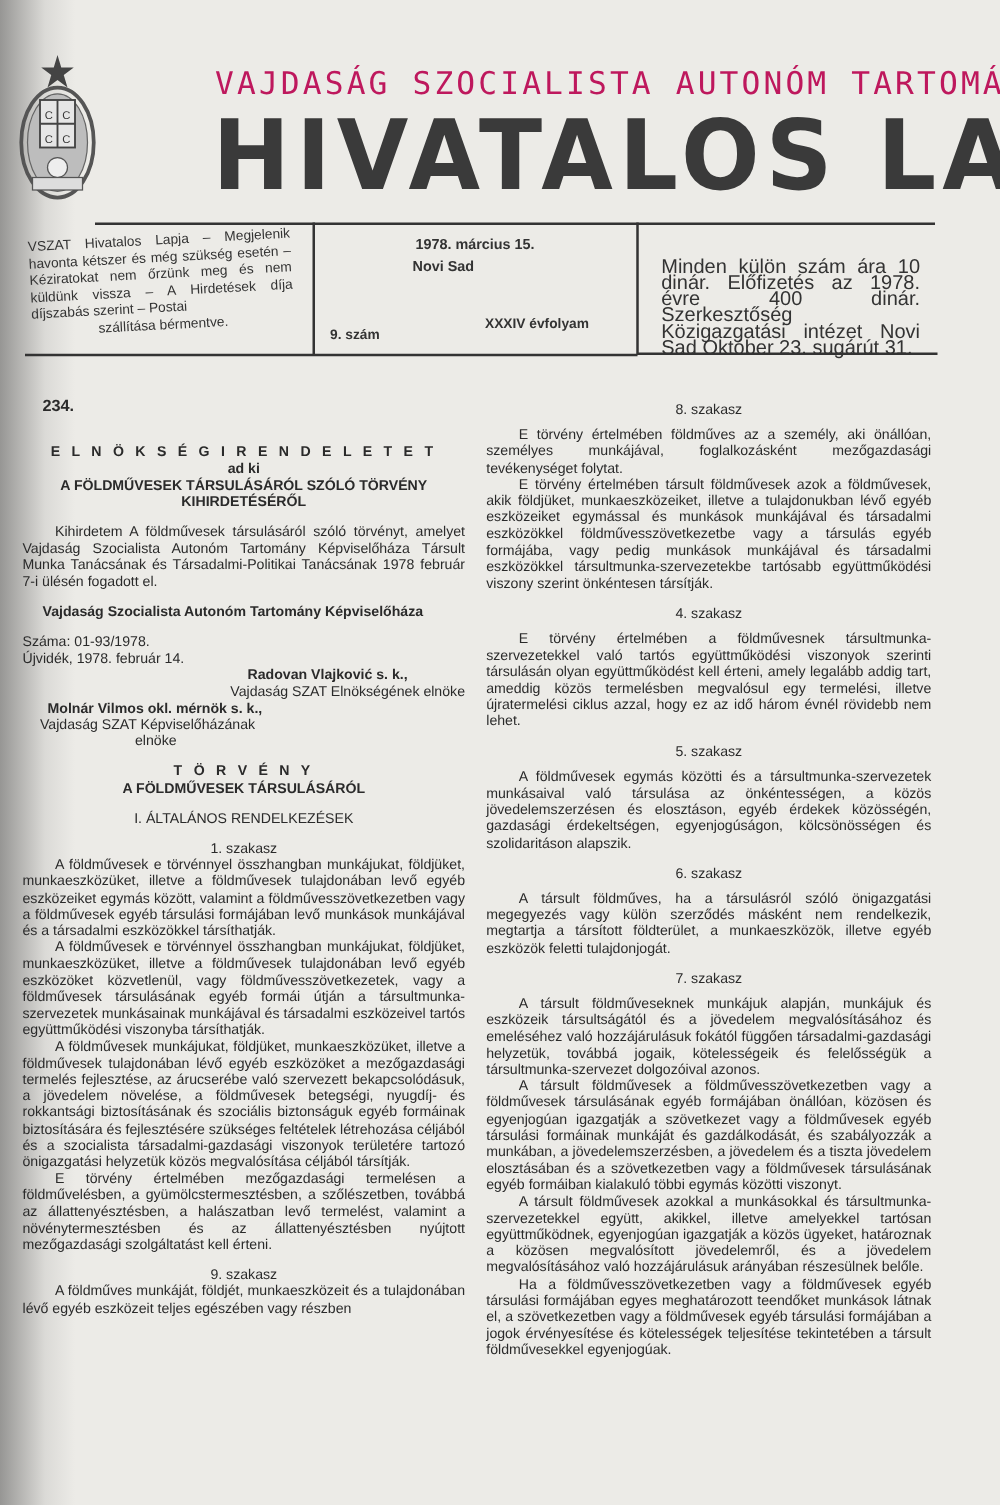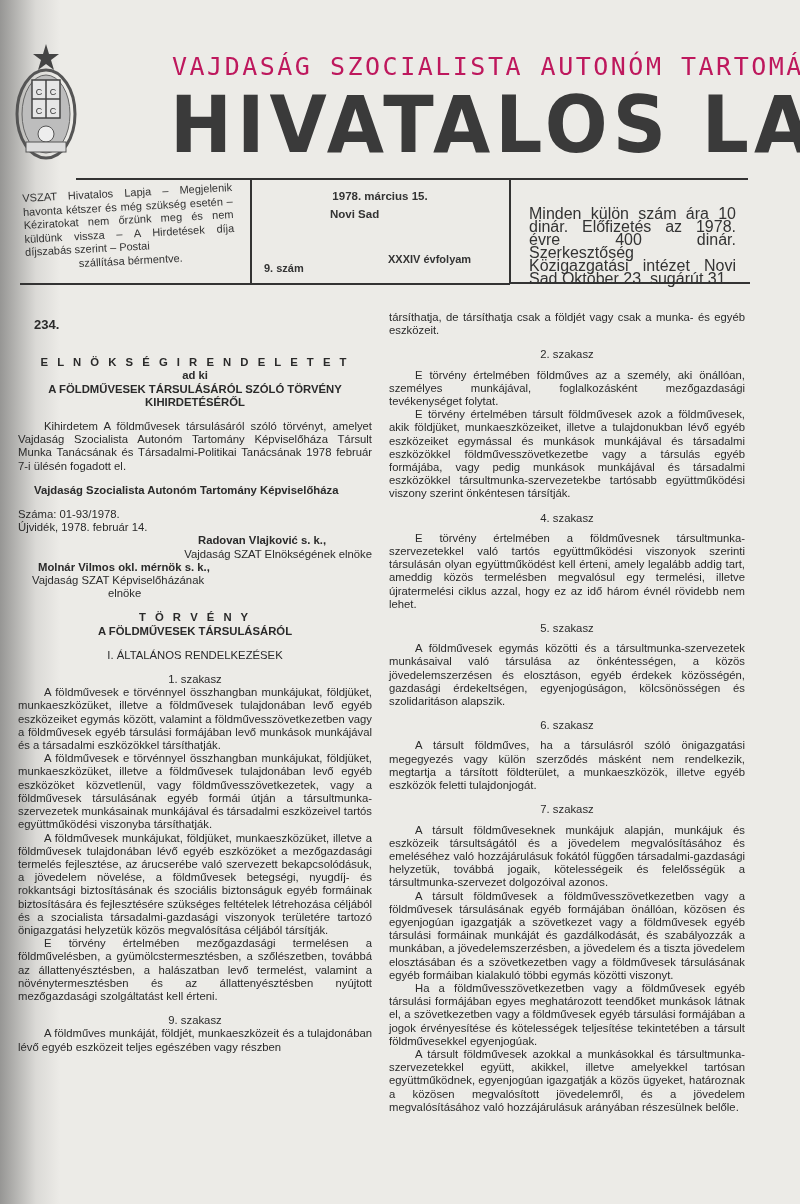--- a/index.html
+++ b/index.html
@@ -109,38 +109,37 @@
   <p class="ind">A földművesek e törvénnyel összhangban munkájukat, földjüket, munkaeszközüket, illetve a földművesek tulajdonában levő egyéb eszközeiket egymás között, valamint a földművesszövetkezetben vagy a földművesek egyéb társulási formájában levő munkások munkájával és a társadalmi eszközökkel társíthatják.</p>
   <p class="ind">A földművesek e törvénnyel összhangban munkájukat, földjüket, munkaeszközüket, illetve a földművesek tulajdonában levő egyéb eszközöket közvetlenül, vagy földművesszövetkezetek, vagy a földművesek társulásának egyéb formái útján a társultmunka-szervezetek munkásainak munkájával és társadalmi eszközeivel tartós együttműködési viszonyba társíthatják.</p>
   <p class="ind">A földművesek munkájukat, földjüket, munkaeszközüket, illetve a földművesek tulajdonában lévő egyéb eszközöket a mezőgazdasági termelés fejlesztése, az árucserébe való szervezett bekapcsolódásuk, a jövedelem növelése, a földművesek betegségi, nyugdíj- és rokkantsági biztosításának és szociális biztonságuk egyéb formáinak biztosítására és fejlesztésére szükséges feltételek létrehozása céljából és a szocialista társadalmi-gazdasági viszonyok területére tartozó önigazgatási helyzetük közös megvalósítása céljából társítják.</p>
   <p class="ind">E törvény értelmében mezőgazdasági termelésen a földművelésben, a gyümölcstermesztésben, a szőlészetben, továbbá az állattenyésztésben, a halászatban levő termelést, valamint a növénytermesztésben és az állattenyésztésben nyújtott mezőgazdasági szolgáltatást kell érteni.</p>
   <div class="gap"></div>
   <p class="c">9. szakasz</p>
   <p class="ind">A földműves munkáját, földjét, munkaeszközeit és a tulajdonában lévő egyéb eszközeit teljes egészében vagy részben</p>
 </div>
 
 <div class="col col-right">
-  <p>társíthatja, de társíthatja csak a földjét vagy csak a munka- és egyéb eszközeit.</p>
   <div class="gap"></div>
-  <p class="c">2. szakasz</p>
+  <p class="c">8. szakasz</p>
   <div class="gap2"></div>
   <p class="ind">E törvény értelmében földműves az a személy, aki önállóan, személyes munkájával, foglalkozásként mezőgazdasági tevékenységet folytat.</p>
   <p class="ind">E törvény értelmében társult földművesek azok a földművesek, akik földjüket, munkaeszközeiket, illetve a tulajdonukban lévő egyéb eszközeiket egymással és munkások munkájával és társadalmi eszközökkel földművesszövetkezetbe vagy a társulás egyéb formájába, vagy pedig munkások munkájával és társadalmi eszközökkel társultmunka-szervezetekbe tartósabb együttműködési viszony szerint önkéntesen társítják.</p>
   <div class="gap"></div>
   <p class="c">4. szakasz</p>
   <div class="gap2"></div>
   <p class="ind">E törvény értelmében a földművesnek társultmunka-szervezetekkel való tartós együttműködési viszonyok szerinti társulásán olyan együttműködést kell érteni, amely legalább addig tart, ameddig közös termelésben megvalósul egy termelési, illetve újratermelési ciklus azzal, hogy ez az idő három évnél rövidebb nem lehet.</p>
   <div class="gap"></div>
   <p class="c">5. szakasz</p>
   <div class="gap2"></div>
   <p class="ind">A földművesek egymás közötti és a társultmunka-szervezetek munkásaival való társulása az önkéntességen, a közös jövedelemszerzésen és elosztáson, egyéb érdekek közösségén, gazdasági érdekeltségen, egyenjogúságon, kölcsönösségen és szolidaritáson alapszik.</p>
   <div class="gap"></div>
   <p class="c">6. szakasz</p>
   <div class="gap2"></div>
   <p class="ind">A társult földműves, ha a társulásról szóló önigazgatási megegyezés vagy külön szerződés másként nem rendelkezik, megtartja a társított földterület, a munkaeszközök, illetve egyéb eszközök feletti tulajdonjogát.</p>
   <div class="gap"></div>
   <p class="c">7. szakasz</p>
   <div class="gap2"></div>
   <p class="ind">A társult földműveseknek munkájuk alapján, munkájuk és eszközeik társultságától és a jövedelem megvalósításához és emeléséhez való hozzájárulásuk fokától függően társadalmi-gazdasági helyzetük, továbbá jogaik, kötelességeik és felelősségük a társultmunka-szervezet dolgozóival azonos.</p>
   <p class="ind">A társult földművesek a földművesszövetkezetben vagy a földművesek társulásának egyéb formájában önállóan, közösen és egyenjogúan igazgatják a szövetkezet vagy a földművesek egyéb társulási formáinak munkáját és gazdálkodását, és szabályozzák a munkában, a jövedelemszerzésben, a jövedelem és a tiszta jövedelem elosztásában és a szövetkezetben vagy a földművesek társulásának egyéb formáiban kialakuló többi egymás közötti viszonyt.</p>
+  <p class="ind">A társult földművesek azokkal a munkásokkal és társultmunka-szervezetekkel együtt, akikkel, illetve amelyekkel tartósan együttműködnek, egyenjogúan igazgatják a közös ügyeket, határoznak a közösen megvalósított jövedelemről, és a jövedelem megvalósításához való hozzájárulásuk arányában részesülnek belőle.</p>
   <p class="ind">Ha a földművesszövetkezetben vagy a földművesek egyéb társulási formájában egyes meghatározott teendőket munkások látnak el, a szövetkezetben vagy a földművesek egyéb társulási formájában a jogok érvényesítése és kötelességek teljesítése tekintetében a társult földművesekkel egyenjogúak.</p>
-  <p class="ind">A társult földművesek azokkal a munkásokkal és társultmunka-szervezetekkel együtt, akikkel, illetve amelyekkel tartósan együttműködnek, egyenjogúan igazgatják a közös ügyeket, határoznak a közösen megvalósított jövedelemről, és a jövedelem megvalósításához való hozzájárulásuk arányában részesülnek belőle.</p>
 </div>
 
 </body></html>

